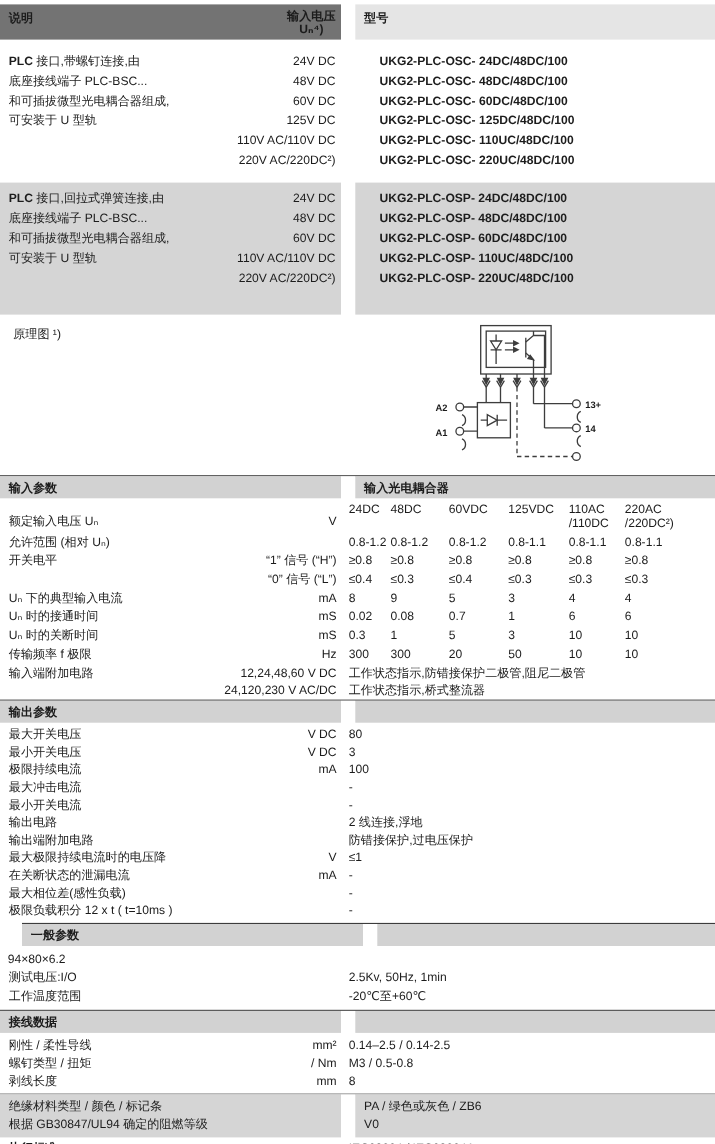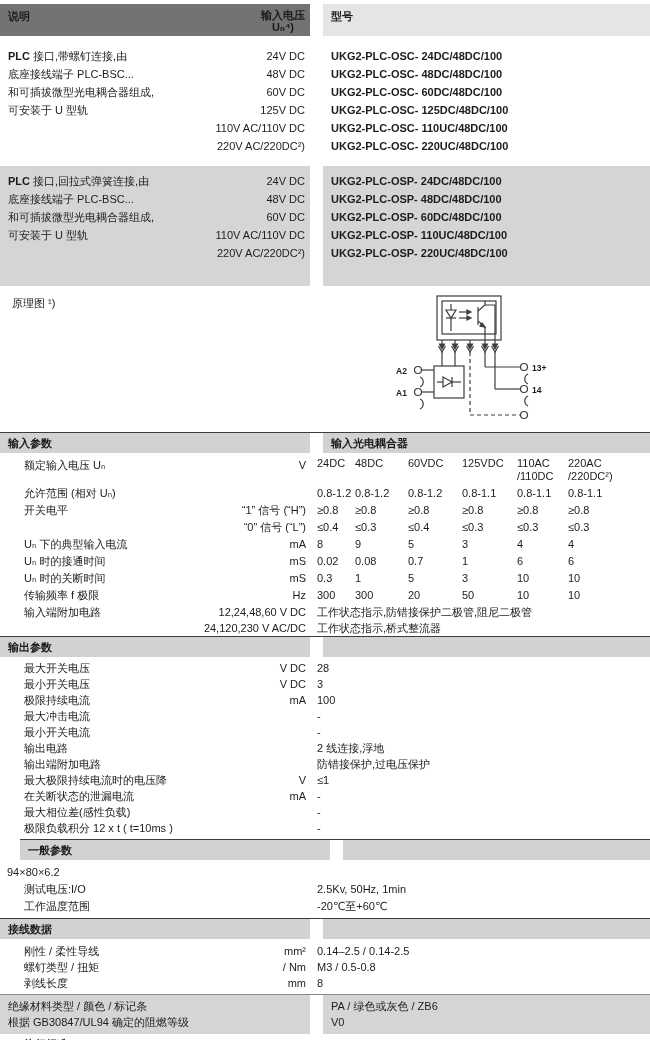--- a/index.html
+++ b/index.html
@@ -13,33 +13,33 @@
   .hdr-left{width:310px;flex:0 0 310px;background:#737373;display:flex;justify-content:space-between;padding:5px 5px 3px 8px;box-sizing:border-box;}
   .hdr-volt{text-align:center;line-height:12px;}
   .hdr-right{flex:1;background:#e5e5e5;padding:5px 0 3px 8px;}
   
   .prod{display:flex;margin-top:5px;}
   .prod-left{width:310px;flex:0 0 310px;position:relative;box-sizing:border-box;padding:6px 5px 6px 0;}
   .prod.gray .prod-left,.prod.gray .prod-right{background:#d5d5d5;}
   .desc{position:absolute;left:8px;top:6px;line-height:18px;white-space:nowrap;}
   .volts{text-align:right;line-height:18px;}
   .prod-right{flex:1;box-sizing:border-box;padding:6px 0 6px 8px;line-height:18px;}
-  .prod-right div{font-weight:bold;}
+  .prod-right div{font-weight:bold;margin-left:14px;}
   
   .schema{display:flex;margin-top:6px;height:140px;}
   .schema-label{padding:4px 0 0 12px;}
   .schema svg{margin-left:auto;margin-right:96px;margin-top:2px;}
   
   .secbar{display:flex;border-top:1px solid #3c3c3c;}
   .secbar .sb-left{width:310px;flex:0 0 310px;background:#d2d2d2;font-weight:bold;padding:3px 0 2px 8px;box-sizing:border-box;}
   .secbar .sb-right{flex:1;background:#d2d2d2;padding:3px 0 2px 8px;font-weight:bold;}
   
   .prow{display:flex;line-height:17px;}
   .prow.o{line-height:16px;}
-  .lcell{width:310px;flex:0 0 310px;display:flex;justify-content:space-between;box-sizing:border-box;padding-left:24px;padding-right:4px;white-space:nowrap;}
+  .lcell{width:310px;flex:0 0 310px;display:flex;justify-content:space-between;box-sizing:border-box;padding-left:8px;padding-right:4px;white-space:nowrap;align-items:flex-end;}
   .val{flex:1;padding-left:7px;white-space:nowrap;}
   .vgrid{flex:1;display:grid;grid-template-columns:38px 53px 54px 55px 51px auto;padding-left:7px;}
   .rated{padding-top:4px;}
   .colhead div{line-height:13px;}
   .inrows{margin-top:2px;}
   
   .grayblk{display:flex;border-top:1px solid #8a8a8a;margin-top:3px;}
   .grayblk .gb-left{width:310px;flex:0 0 310px;background:#d5d5d5;box-sizing:border-box;padding:3px 4px 4px 8px;line-height:16px;}
   .grayblk .gb-right{flex:1;background:#d5d5d5;padding:3px 0 4px 8px;line-height:16px;}
   .std{display:flex;line-height:16px;margin-top:2px;}
@@ -366,21 +366,21 @@
   <div class="gapcol"></div>
   <div class="sb-right"></div>
 </div>
 
 <div style="margin-top:3px;">
   <div class="prow o">
     <div class="lcell">
         <span>最大开关电压</span>
         <span>V DC</span>
       </div>
-    <div class="val">28</div>
+    <div class="val">80</div>
   </div>
   <div class="prow o">
     <div class="lcell">
         <span>最小开关电压</span>
         <span>V DC</span>
       </div>
     <div class="val">3</div>
   </div>
   <div class="prow o">
     <div class="lcell">

